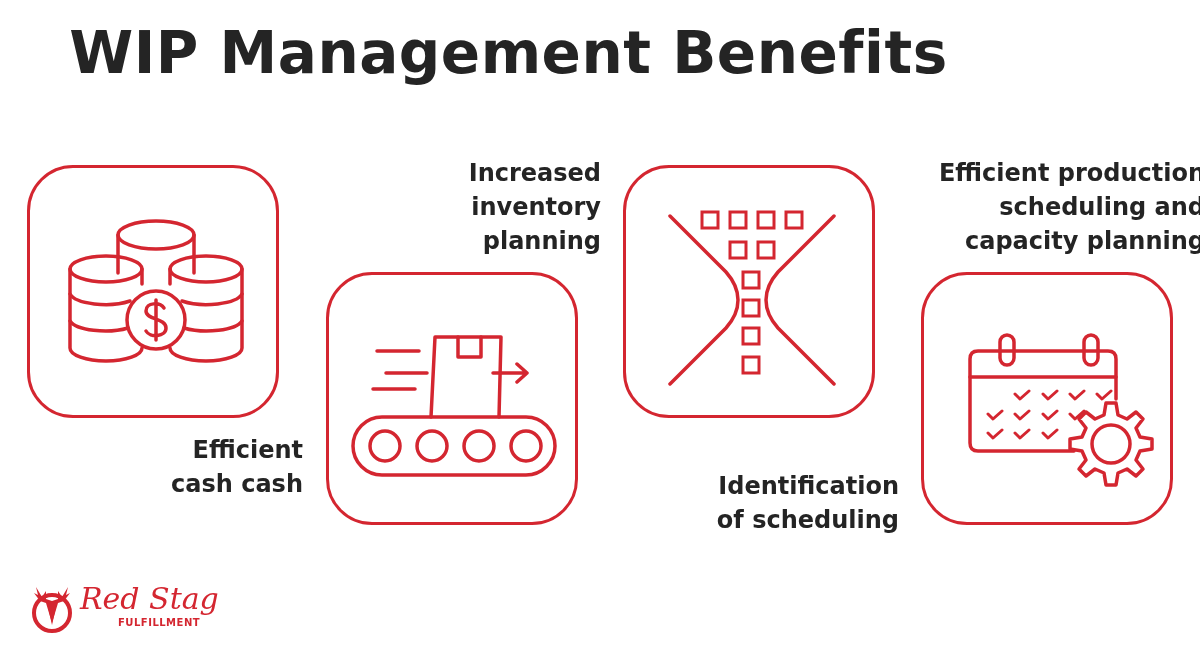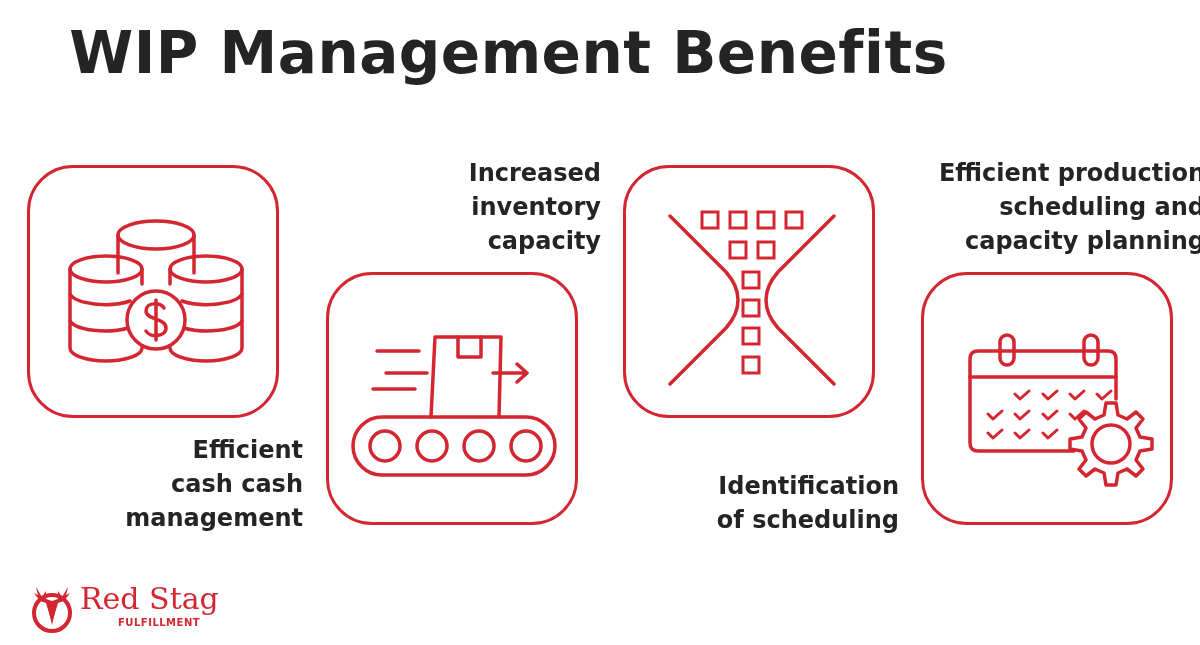--- a/index.html
+++ b/index.html
@@ -2,21 +2,21 @@
 <html><head>
 <meta charset="utf-8">
 <style>
   html, body { margin:0; padding:0; }
   body { width:1200px; height:645px; background:#ffffff; position:relative; overflow:hidden; font-family:"DejaVu Sans", "Liberation Sans", sans-serif; }
   .title { position:absolute; left:0; top:18px; width:1017px; text-align:center; font-size:58px; font-weight:bold; color:#242424; letter-spacing:0.5px; line-height:70px; }
   .box { position:absolute; width:246px; height:247px; border:3.5px solid #d42630; border-radius:46px; box-sizing:content-box; }
   .box svg { position:absolute; left:0; top:0; width:246px; height:247px; }
   .label { position:absolute; text-align:right; font-weight:bold; color:#242424; font-size:24px; line-height:34px; width:300px; }
   .logo { position:absolute; left:28px; top:583px; width:180px; height:55px; }
-  .logo-text { position:absolute; left:52px; top:-2px; font-family:"DejaVu Serif","Liberation Serif",serif; font-size:30px; color:#d42630; line-height:36px; white-space:nowrap; }
+  .logo-text { position:absolute; left:52px; top:-2px; font-family:"DejaVu Serif","Liberation Serif",serif; font-size:30px; color:#d42630; line-height:36px; white-space:nowrap;font-style:italic; }
   .logo-sub { position:absolute; left:54px; top:34px; font-size:10px; font-weight:bold; color:#d42630; letter-spacing:0.5px; white-space:nowrap;margin-left:36px; }
 </style>
 </head>
 <body>
 
 <div class="title">WIP Management Benefits</div>
 
 <div class="box" style="left:27px; top:165px;">
   <svg viewBox="0 0 246 247" fill="none" stroke="#d42630" stroke-width="3.5" stroke-linejoin="round" stroke-linecap="round">
 
@@ -34,27 +34,26 @@
     <path d="M212 153 A36 13 0 0 1 154 160"></path>
     <path d="M112 101 L112 116 M140 101 L140 116"></path>
 
     <circle cx="126" cy="152" r="29"></circle>
     <path d="M134 140 C130 134 116 134 116 143 C116 152 136 150 136 160 C136 169 120 170 116 163 M126 132 L126 172"></path>
   </svg>
 </div>
 <div class="label" style="left:3px; top:433px;">
   <div>Efficient</div>
   <div>cash cash</div>
-  <div>management</div>
 </div>
 
 <div class="label" style="left:301px; top:156px;">
   <div>Increased</div>
   <div>inventory</div>
-  <div>capacity</div>
+  <div>planning</div>
 </div>
 <div class="box" style="left:326px; top:272px;">
   <svg viewBox="0 0 246 247" fill="none" stroke="#d42630" stroke-width="3.5" stroke-linejoin="round" stroke-linecap="round">
     <path d="M48 76 L90 76 M57 98 L98 98 M44 114 L86 114"></path>
     <path d="M102 142 L106 62 L172 62 L170 142"></path>
     <path d="M129 62 L129 82 L152 82 L152 62"></path>
     <path d="M164 98 L198 98 M188 89 L198 98 L188 107"></path>
     <rect x="24" y="142" width="202" height="58" rx="29"></rect>
     <circle cx="56" cy="171" r="15"></circle>
     <circle cx="103" cy="171" r="15"></circle>

